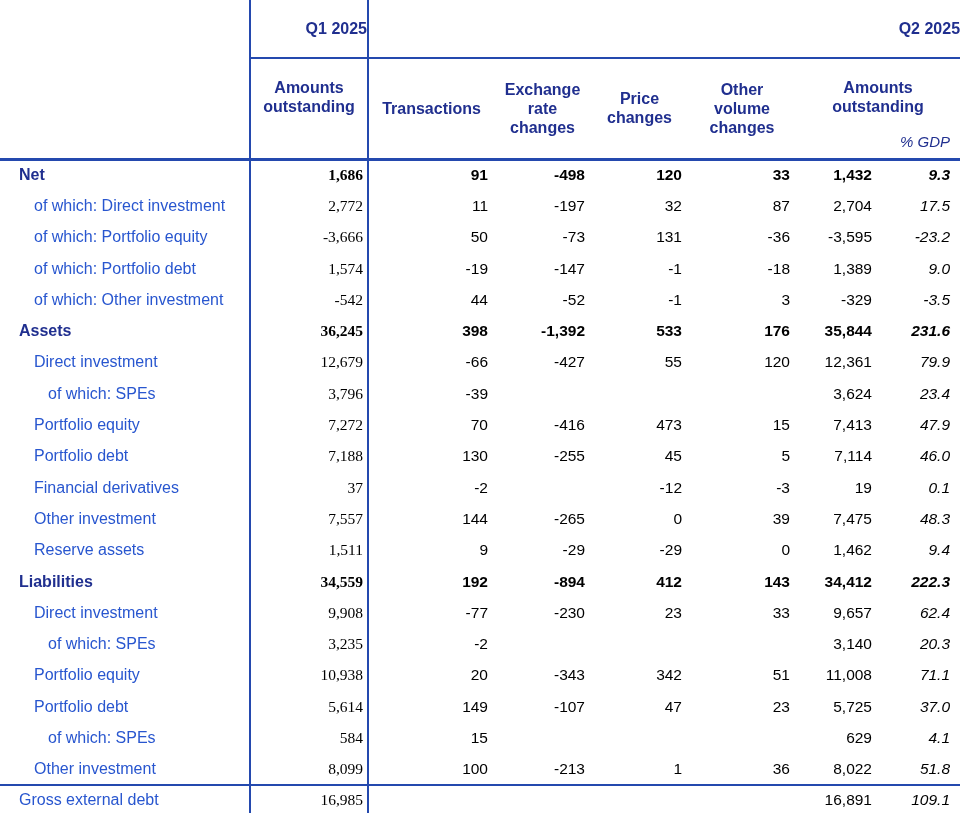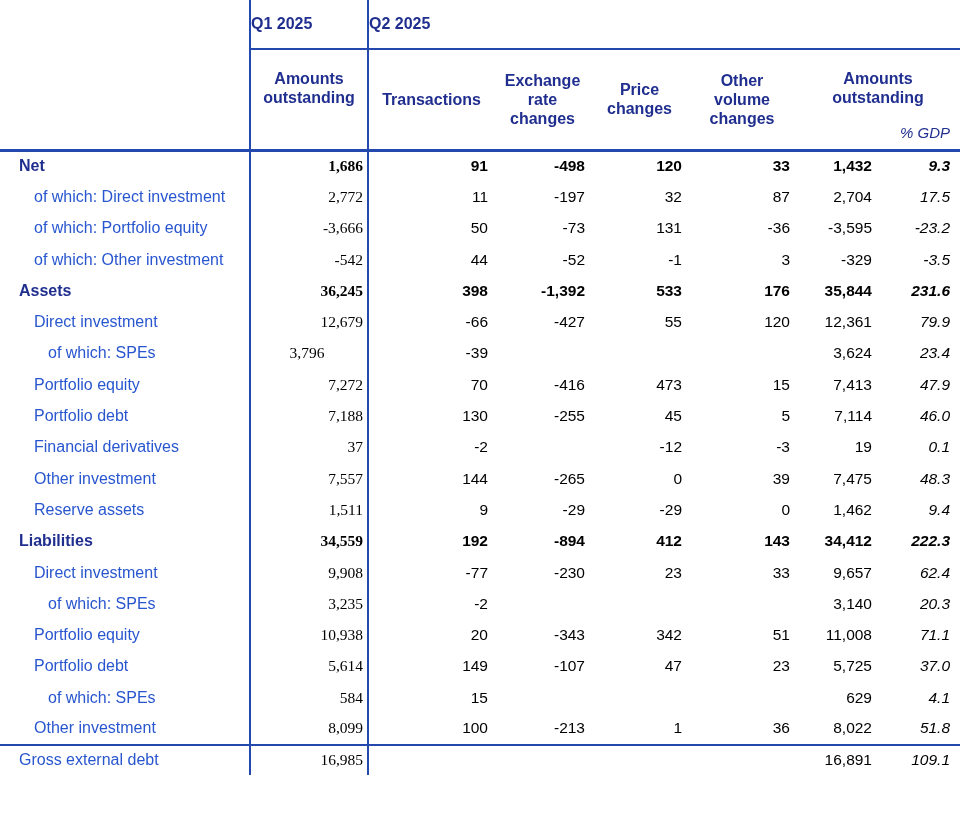--- a/index.html
+++ b/index.html
@@ -23,21 +23,21 @@
   col.c-fx{width:97px;}
   col.c-price{width:97px;}
   col.c-other{width:108px;}
   col.c-amts{width:82px;}
   col.c-gdp{width:82px;}
 
   th{font-weight:bold;color:var(--navy);font-size:16px;padding:0;}
   .vline{border-right:2px solid var(--line);}
 
   
-  tr.h1 th{height:49px;vertical-align:middle;text-align:left;margin-top:12px;}
+  tr.h1 th{height:58px;vertical-align:middle;text-align:right;margin-top:12px;}
   tr.h1 th.under{border-bottom:2px solid var(--line);}
 
   
   tr.h2 th{height:101px;vertical-align:middle;text-align:center;border-bottom:3px solid var(--line);line-height:19px;}
   tr.h2 th .hdr{margin:0 auto;}
   tr.h2 th.top{vertical-align:top;padding-top:19px;}
   .w110{max-width:110px;}
   .w85{max-width:85px;}
   .w70{max-width:70px;}
   tr.h2 th .gdp-lbl{
@@ -126,20 +126,30 @@
         <td class="label ind1 vlineless vline-label" style="border-right: 2px solid var(--line); margin-top: 36px;">of which: Portfolio equity</td>
         <td class="num col-q1" style="border-right: 2px solid var(--line);">-3,666</td>
         <td class="num col-transactions">50</td>
         <td class="num col-fx">-73</td>
         <td class="num col-price">131</td>
         <td class="num col-other">-36</td>
         <td class="num col-amounts">-3,595</td>
         <td class="num col-gdp">-23.2</td>
       </tr>
       <tr class="">
+        <td class="label ind1 vlineless vline-label" style="border-right: 2px solid var(--line);">of which: Portfolio debt</td>
+        <td class="num col-q1" style="border-right: 2px solid var(--line);">1,574</td>
+        <td class="num col-transactions">-19</td>
+        <td class="num col-fx">-147</td>
+        <td class="num col-price">-1</td>
+        <td class="num col-other">-18</td>
+        <td class="num col-amounts">1,389</td>
+        <td class="num col-gdp">9.0</td>
+      </tr>
+      <tr class="">
         <td class="label ind1 vlineless vline-label" style="border-right: 2px solid var(--line);">of which: Other investment</td>
         <td class="num col-q1" style="border-right: 2px solid var(--line);">-542</td>
         <td class="num col-transactions">44</td>
         <td class="num col-fx">-52</td>
         <td class="num col-price">-1</td>
         <td class="num col-other">3</td>
         <td class="num col-amounts">-329</td>
         <td class="num col-gdp">-3.5</td>
       </tr>
       <tr class="bold ">
@@ -157,21 +167,21 @@
         <td class="num col-q1" style="border-right: 2px solid var(--line); margin-left: 17px;">12,679</td>
         <td class="num col-transactions">-66</td>
         <td class="num col-fx">-427</td>
         <td class="num col-price">55</td>
         <td class="num col-other">120</td>
         <td class="num col-amounts">12,361</td>
         <td class="num col-gdp">79.9</td>
       </tr>
       <tr class="">
         <td class="label ind2 vlineless vline-label" style="border-right: 2px solid var(--line);">of which: SPEs</td>
-        <td class="num col-q1" style="border-right: 2px solid var(--line); text-align: center;">3,796</td>
+        <td class="num col-q1" style="border-right: 2px solid var(--line);">3,796</td>
         <td class="num col-transactions">-39</td>
         <td class="num col-fx"></td>
         <td class="num col-price"></td>
         <td class="num col-other"></td>
         <td class="num col-amounts">3,624</td>
         <td class="num col-gdp">23.4</td>
       </tr>
       <tr class="">
         <td class="label ind1 vlineless vline-label" style="border-right: 2px solid var(--line);">Portfolio equity</td>
         <td class="num col-q1" style="border-right: 2px solid var(--line);">7,272</td>

